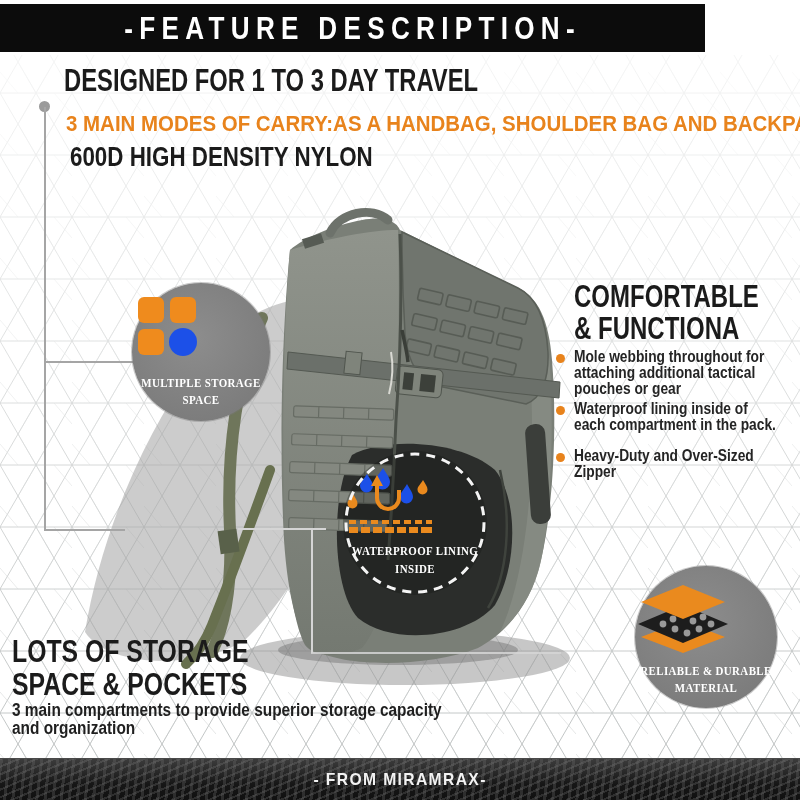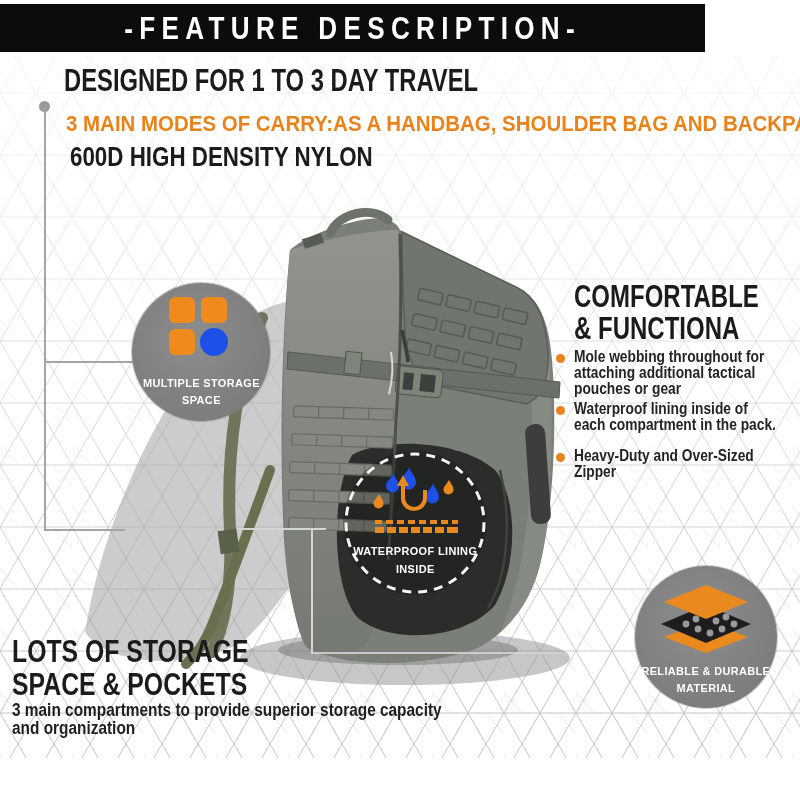--- a/index.html
+++ b/index.html
@@ -27,22 +27,22 @@
   .intro3{left:70px;top:141px;font-size:26px;transform:scaleX(.86) scaleY(1.05);}
   .feat-head{left:574px;top:280px;font-size:30px;line-height:1.06;transform:scaleX(.8) scaleY(1.02);}
   .bullet-row{left:556px;width:260px;display:flex;align-items:flex-start;}
   .bullet-dot{width:9px;height:9px;border-radius:50%;background:#E8831C;margin-top:5px;flex:0 0 9px;}
   .bullet-text{margin-left:9px;width:250px;color:#242424;font-weight:700;font-size:16px;
       line-height:1.0;transform:scaleX(.86);transform-origin:left top;}
   .store-head{left:12px;top:635px;font-size:31px;line-height:1.03;transform:scaleX(.8) scaleY(1.04);}
   .store-body{left:12px;top:701px;width:510px;color:#1f1f1f;font-weight:700;font-size:17.5px;
       line-height:1.05;transform:scaleX(.88);transform-origin:left top;}
   
-  .badge{border-radius:50%;display:flex;flex-direction:column;align-items:center;
-      justify-content:center;text-align:center;}
+  .badge{border-radius:50%;display:flex;flex-direction:column;
+      justify-content:center;text-align:center;font-family:Liberation Serif, serif;}
   .badge-gray{background:radial-gradient(circle at 45% 40%, #8d8d8d, #7c7c7c 75%);
       box-shadow:0 0 0 1px rgba(120,120,120,.4);}
   .badge-label{color:#ffffff;font-weight:700;font-size:11.5px;letter-spacing:.4px;
       line-height:1.45;transform:scaleX(.95);}
   .badge-storage{left:132px;top:283px;width:138px;height:138px;}
   .badge-durable{left:635px;top:566px;width:142px;height:142px;}
   .badge-waterproof{left:343px;top:451px;width:144px;height:144px;background:rgba(18,20,18,.30);}
   .ring{position:absolute;left:0;top:0;}
   
   .cline{background:#a5a5a5;}
@@ -265,14 +265,17 @@
     <div class="bullet-dot"></div>
     <div class="bullet-text">Heavy-Duty and Over-Sized Zipper</div>
   </div>
 
   <div class="abs h-big store-head">
     <div>LOTS OF STORAGE</div>
     <div>SPACE &amp; POCKETS</div>
   </div>
   <div class="abs store-body">3 main compartments to provide superior storage capacity and organization</div>
 
+  <div class="abs banner-bottom">
+    <span>- FROM MIRAMRAX-</span>
+  </div>
 
 </div>
 
 </body></html>

